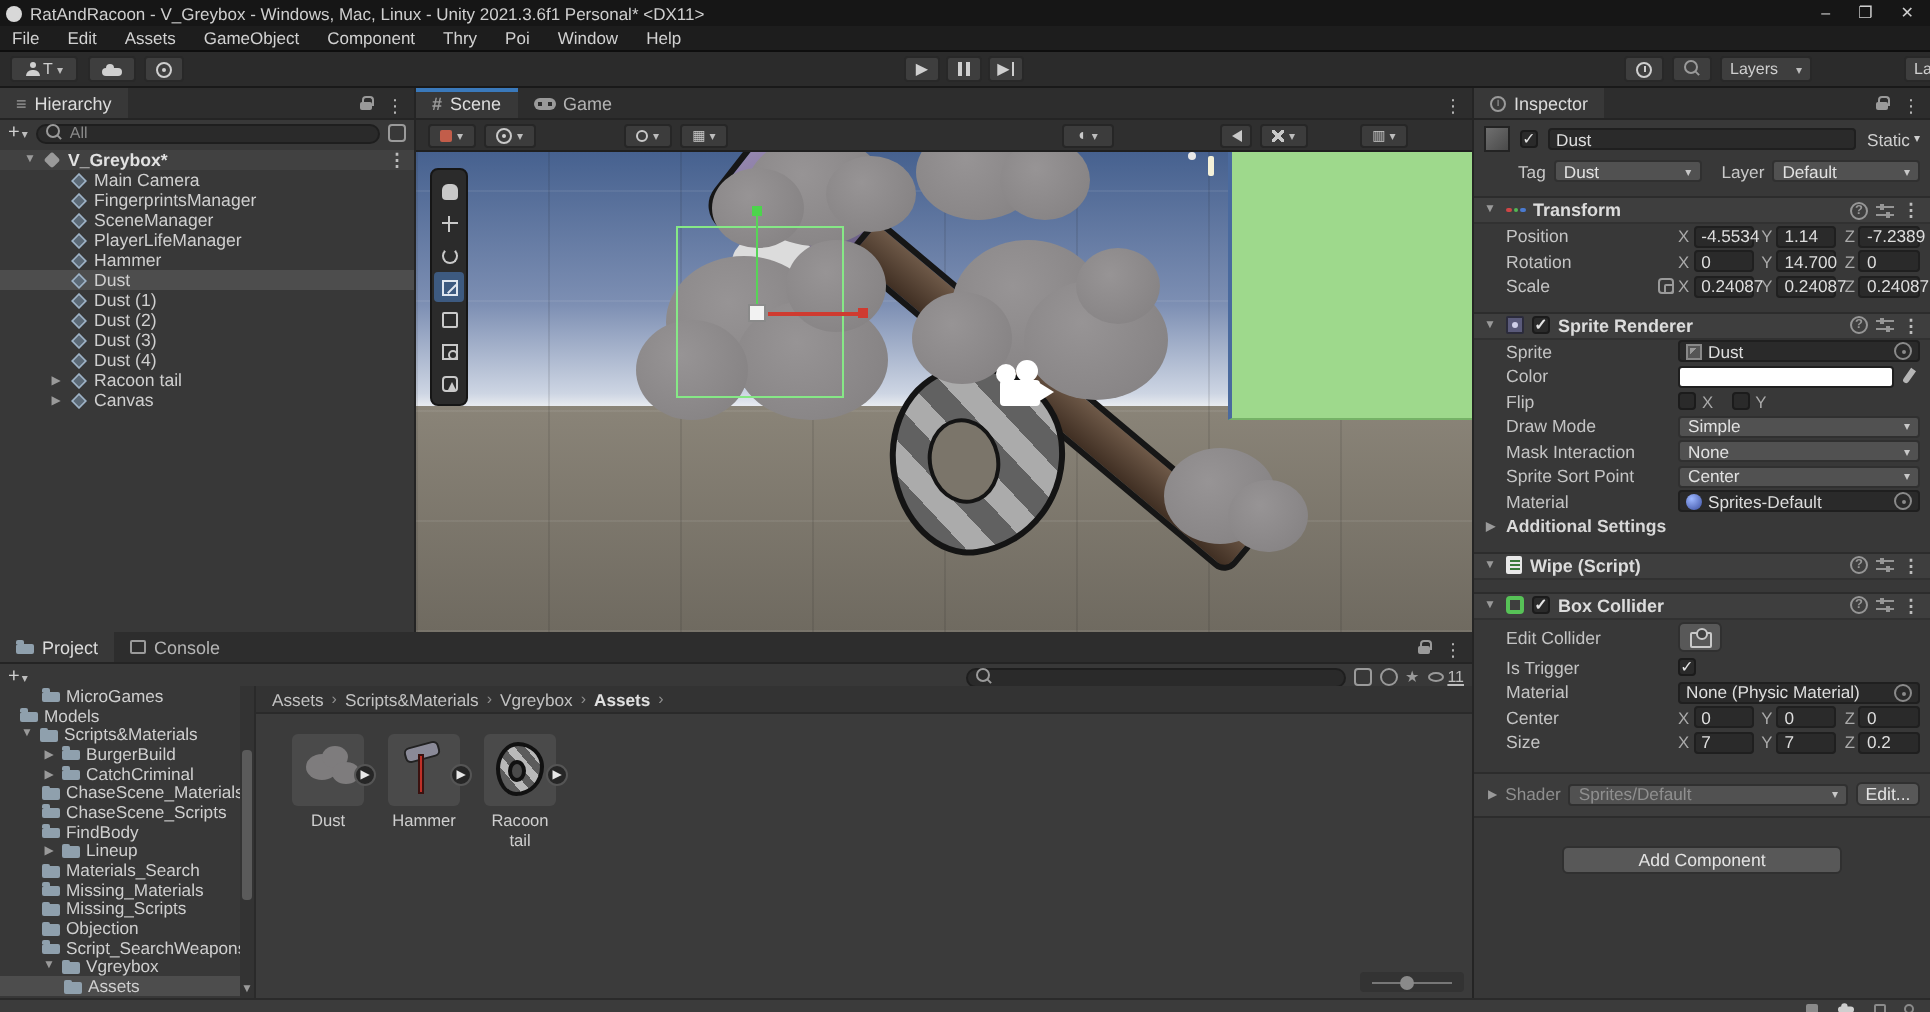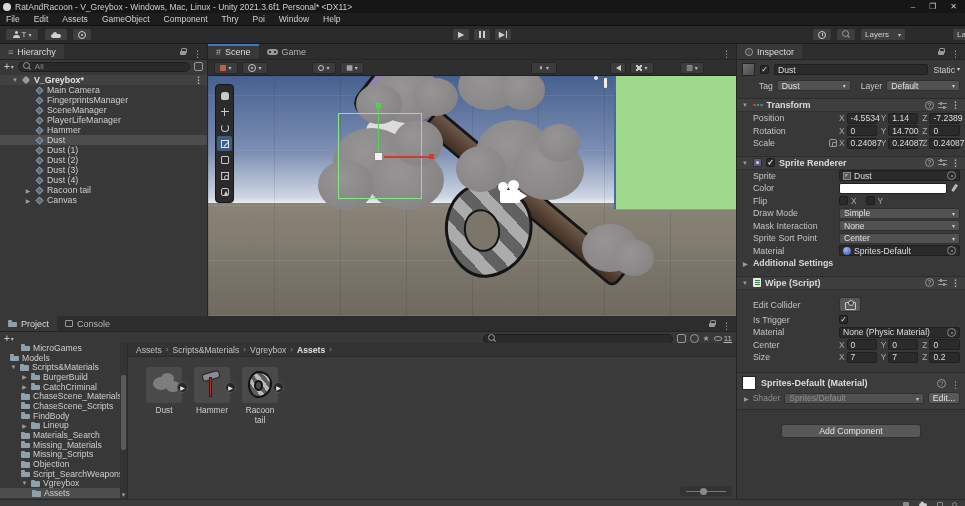--- a/index.html
+++ b/index.html
@@ -791,20 +791,30 @@
       <span class="fold">▼</span>
       <span class="ic-script"></span>
       <span>Wipe (Script)</span>
       <span class="spacer"></span>
       <span class="i-help"></span>
       <span class="i-preset"></span>
       <span class="i-dots"></span>
     </div>
     <div class="gap6"></div>
 
+    <div class="chead">
+      <span class="fold">▼</span>
+      <span class="ic-box"></span>
+      <span class="chk on"></span>
+      <span>Box Collider</span>
+      <span class="spacer"></span>
+      <span class="i-help"></span>
+      <span class="i-preset"></span>
+      <span class="i-dots"></span>
+    </div>
     <div class="irow" style="height:18px;">
       <span class="ilabel">Edit Collider</span>
       <div class="btn" style="width:22px;height:15px;">
           <span class="ic-edit"></span>
         </div>
     </div>
     <div class="irow">
       <span class="ilabel">Is Trigger</span>
       <span class="chk on"></span>
     </div>
@@ -857,27 +867,20 @@
             <span class="axl">Z</span>
             <span class="field">
               <span>0.2</span>
             </span>
           </span>
       </div>
     </div>
     <div class="gap8"></div>
 
     <div style="border-top:1px solid #2c2c2c;border-bottom:1px solid #2c2c2c;background:#3c3c3c;padding:3px 5px;">
-      <div style="display:flex;align-items:center;gap:5px;height:15px;">
-        <span style="width:14px;height:14px;background:#fff;border:1px solid #222;"></span>
-        <span style="font-size:9px;font-weight:bold;color:#dcdcdc;">Sprites-Default (Material)</span>
-        <span class="spacer" style="flex:1;"></span>
-        <span class="i-help"></span>
-        <span class="i-dots"></span>
-      </div>
       <div style="display:flex;align-items:center;gap:4px;height:15px;padding-left:2px;">
         <span class="fold" style="font-size:6px;color:#9a9a9a;">▶</span>
         <span class="dim" style="font-size:8.6px;">Shader</span>
         <div class="drop">
             <span class="dim">Sprites/Default</span>
           </div>
         <div class="btn" style="width:32px;height:12px;">
             <span>Edit...</span>
           </div>
       </div>

